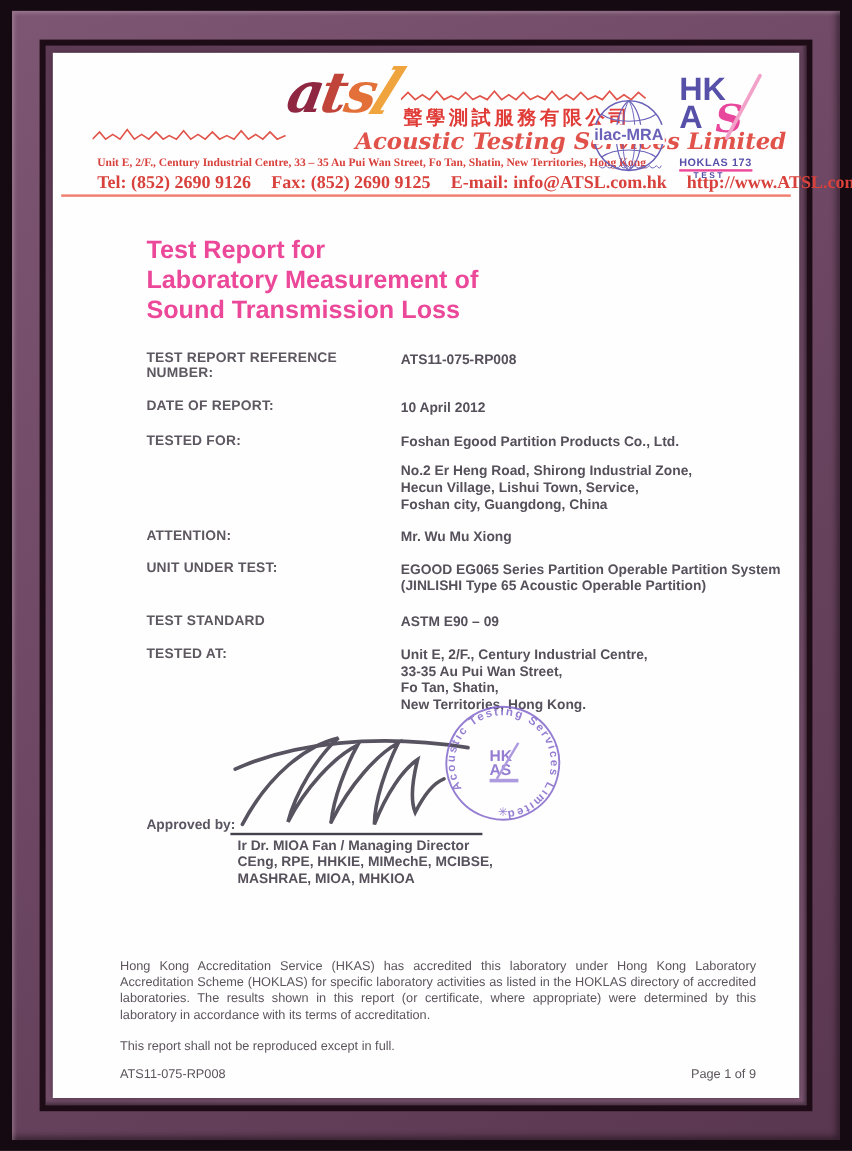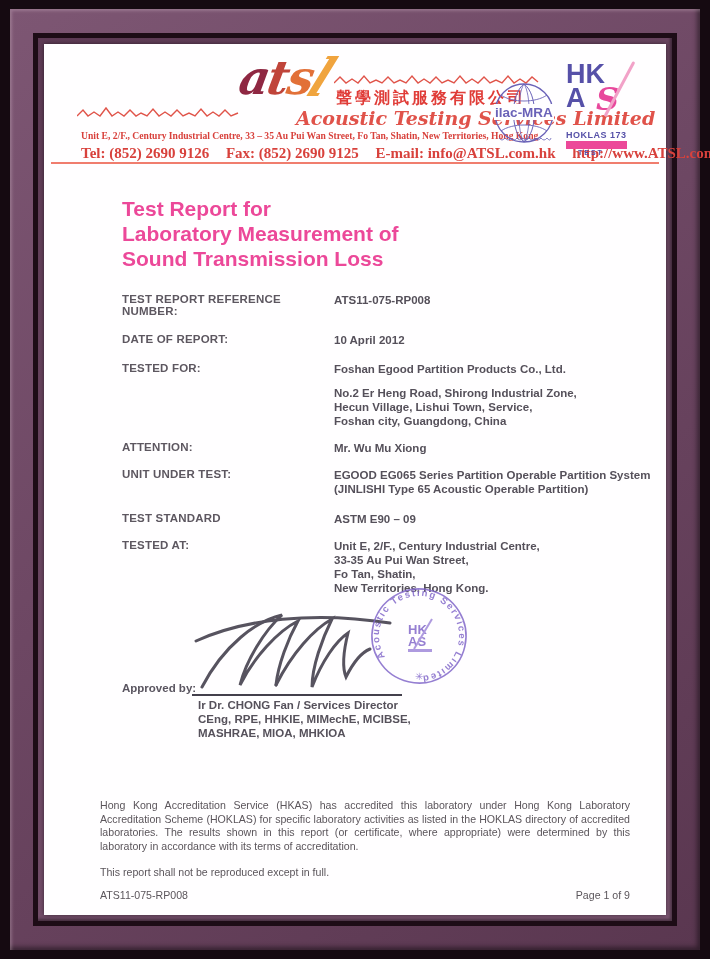--- a/index.html
+++ b/index.html
@@ -45,21 +45,21 @@
   .ilac{position:absolute;left:448px;top:26px;}
   .hkas{position:absolute;left:522px;top:18px;width:92px;text-align:left;}
   .hkas-letters{position:relative;height:60px;font-family:"Liberation Sans",sans-serif;
     font-weight:900;color:#5650a8;font-size:27px;line-height:24px;letter-spacing:0;}
   .hkas-letters .row{display:block;}
   .hkas-s{position:absolute;left:30px;top:22px;font-size:32px;line-height:30px;
     font-style:italic;color:#e8489c;font-family:"DejaVu Serif",serif;font-weight:bold;}
   .hkas-fork{position:absolute;left:52px;top:-4px;width:3px;height:62px;
     background:#f2a2c8;transform:rotate(28deg);border-radius:2px;}
   .hkas-scheme{margin-top:8px;font-size:9px;font-weight:bold;color:#5650a8;
-    border-bottom:8px solid #ec4899;display:inline-block;padding-bottom:1px;letter-spacing:.5px;}
+    border-bottom:2px solid #ec4899;display:inline-block;padding-bottom:1px;letter-spacing:.5px;}
   .hkas-test{font-size:7px;font-weight:bold;color:#5650a8;letter-spacing:2px;margin-left:12px;}
   .red-rule{border:none;border-top:2px solid #f07d6e;margin:0 7px;flex:none;}
 
   
   .doc-title{margin:32px 30px 0 78px;font-size:21px;font-weight:bold;color:#ec4899;line-height:25px;}
   .fields{margin:22px 14px 0 78px;font-size:11.5px;color:#57525a;}
   .frow{display:grid;grid-template-columns:212px 1fr;align-items:start;}
   .flabel{font-weight:bold;color:#5d5760;letter-spacing:.2px;}
   .fvalue{font-weight:bold;color:#55505a;line-height:14px;}
   .just{text-align:justify;}
@@ -226,21 +226,21 @@
           <text x="55" y="103" font-size="10" fill="#7e63c8">✳</text>
           <g>
             <text x="48" y="57" font-family="Liberation Sans,sans-serif" font-size="13" font-weight="900" fill="#7e63c8">HK</text>
             <text x="48" y="69" font-family="Liberation Sans,sans-serif" font-size="13" font-weight="900" fill="#7e63c8">AS</text>
             <line x1="72" y1="42" x2="54" y2="72" stroke="#9d85d8" stroke-width="2"></line>
             <rect x="48" y="72" width="24" height="3" fill="#9d85d8"></rect>
           </g>
         </svg>
 
         <div class="sig-name">
-          <div>Ir Dr. CHONG Fan / Services Director</div>
+          <div>Ir Dr. MIOA Fan / Managing Director</div>
           <div>CEng, RPE, HHKIE, MIMechE, MCIBSE,</div>
           <div>MASHRAE, MIOA, MHKIOA</div>
         </div>
       </div>
 
       <div class="footer">
         <div class="accred">Hong Kong Accreditation Service (HKAS) has accredited this laboratory under Hong Kong Laboratory Accreditation Scheme (HOKLAS) for specific laboratory activities as listed in the HOKLAS directory of accredited laboratories. The results shown in this report (or certificate, where appropriate) were determined by this laboratory in accordance with its terms of accreditation.</div>
         <div class="repro">This report shall not be reproduced except in full.</div>
         <div class="pagerow">
           <span>ATS11-075-RP008</span>

